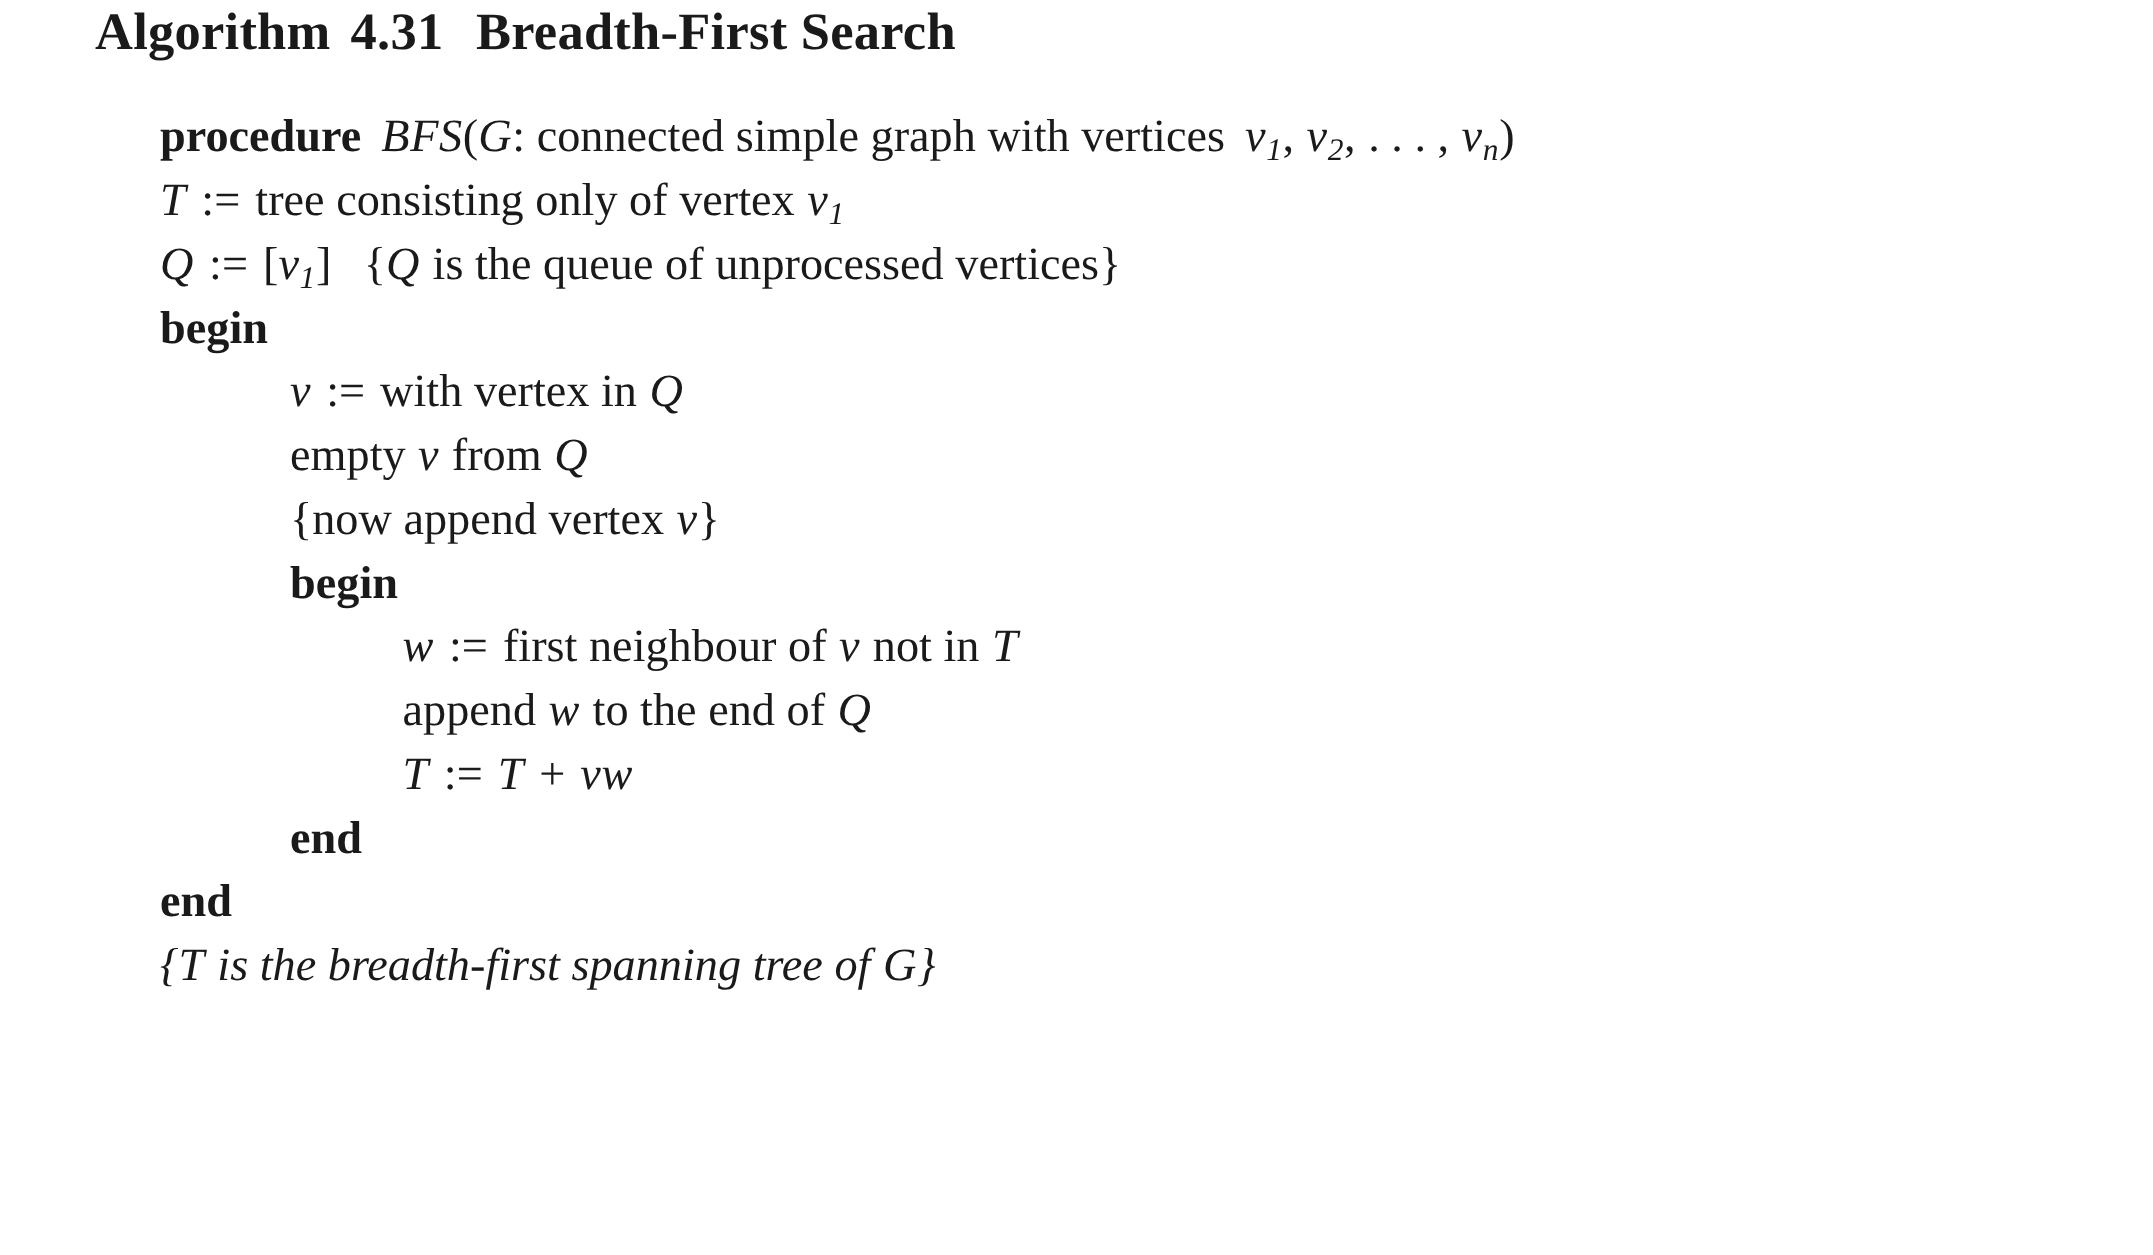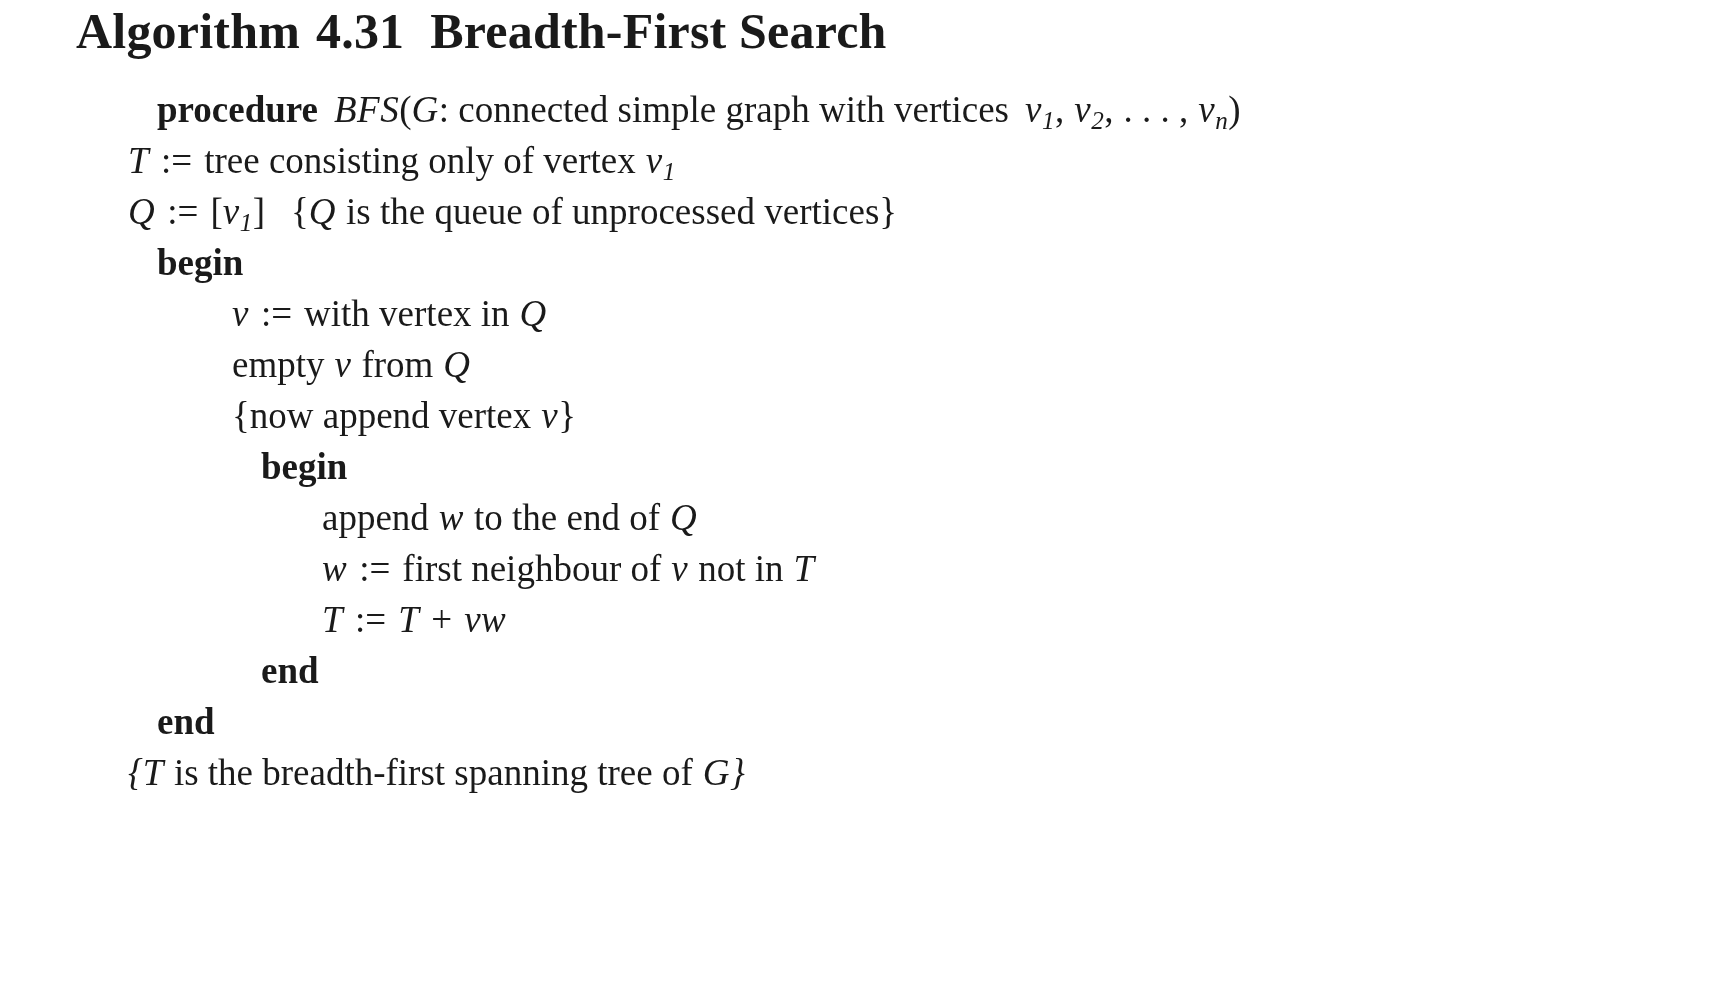--- a/index.html
+++ b/index.html
@@ -22,21 +22,21 @@
     height: 1004px;
     box-sizing: border-box;
     padding: 0;
   }
 
   
   #algo-title {
     position: absolute;
     left: 76px;
     top: 2px;
-    font-size: 50px;
+    font-size: 42px;
     font-weight: bold;
     letter-spacing: 0.2px;
     white-space: nowrap;
   }
   #algo-title .num {
     font-weight: bold;
   }
 
   
   #algo-body {
@@ -54,32 +54,32 @@
   }
 
   
   .ind0 { padding-left: 0px; }
   .ind1 { padding-left: 104px; }
   .ind2 { padding-left: 194px; }
 
   
   .kw {
     font-weight: bold;
-    margin-left: 29px;
   }
   .mi {
     font-family: "Liberation Serif", "DejaVu Serif", serif;
     font-style: italic;
     letter-spacing: 0.5px;
     margin-top: 11px;
   }
   .rm {
     font-style: normal;
   }
   .it {
+    font-style: italic;
     margin-top: 24px;
   }
   .op {
     font-style: normal;
     padding: 0 2px;
   }
   sub {
     font-style: italic;
     font-size: 0.68em;
     line-height: 0;
@@ -129,25 +129,25 @@
     <div class="line ind1">
       <span class="brace">{</span><span class="rm">now append vertex</span><span class="sp"></span><span class="mi">v</span><span class="brace">}</span>
     </div>
 
 
     <div class="line ind1">
       <span class="kw">begin</span>
     </div>
 
     <div class="line ind2">
-      <span class="rm">append</span><span class="sp"></span><span class="mi">w</span><span class="sp"></span><span class="rm">to the end of</span><span class="sp"></span><span class="mi">Q</span>
+      <span class="mi">w</span><span class="sp"></span><span class="op">:=</span><span class="sp"></span><span class="rm">first neighbour of</span><span class="sp"></span><span class="mi">v</span><span class="sp"></span><span class="rm">not in</span><span class="sp"></span><span class="mi">T</span>
     </div>
 
     <div class="line ind2">
-      <span class="mi">w</span><span class="sp"></span><span class="op">:=</span><span class="sp"></span><span class="rm">first neighbour of</span><span class="sp"></span><span class="mi">v</span><span class="sp"></span><span class="rm">not in</span><span class="sp"></span><span class="mi">T</span>
+      <span class="rm">append</span><span class="sp"></span><span class="mi">w</span><span class="sp"></span><span class="rm">to the end of</span><span class="sp"></span><span class="mi">Q</span>
     </div>
 
     <div class="line ind2">
       <span class="mi">T</span><span class="sp"></span><span class="op">:=</span><span class="sp"></span><span class="mi">T</span><span class="sp"></span><span class="op">+</span><span class="sp"></span><span class="mi">vw</span>
     </div>
 
     <div class="line ind1">
       <span class="kw">end</span>
     </div>
 

